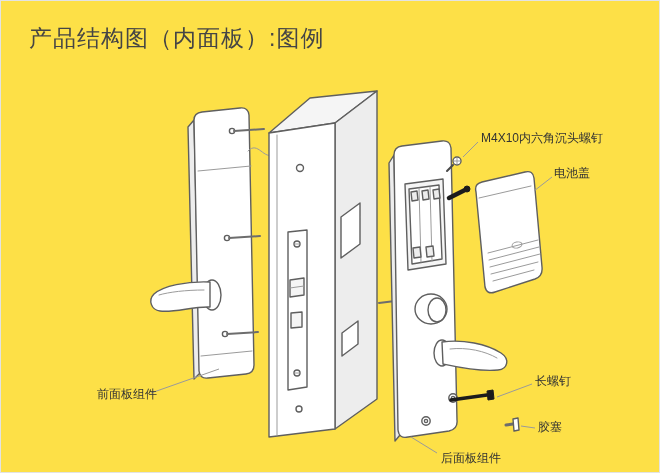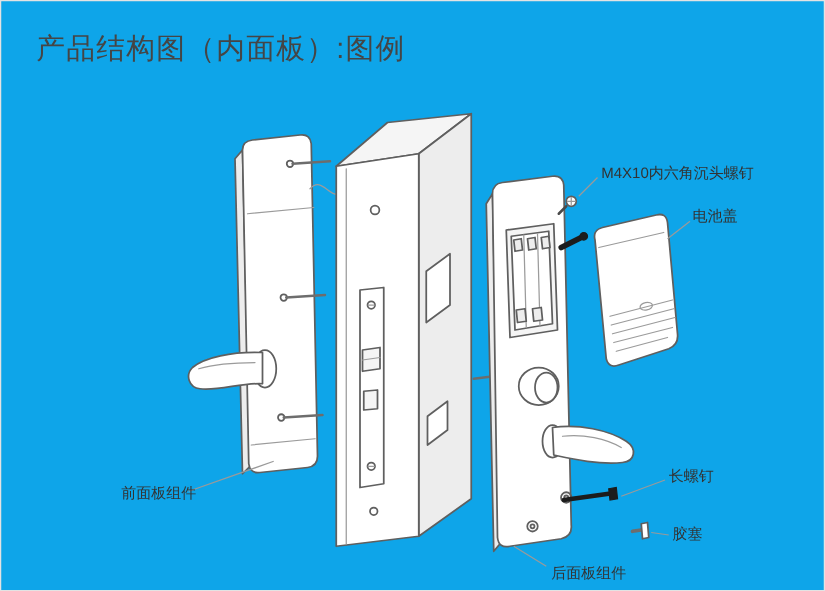--- a/index.html
+++ b/index.html
@@ -1,19 +1,19 @@
 <!DOCTYPE html>
 <html><head>
 <meta charset="utf-8">
 <style>
   html,body{margin:0;padding:0;background:#fff;}
   #page{
     position:relative;
     width:660px;height:473px;
-    background:#0ea5e9;
+    background:#fde047;
     border:1px solid #e3e3e3;
     box-sizing:border-box;
     overflow:hidden;
     font-family:"Liberation Sans", sans-serif;
   }
   #title{
     position:absolute;
     left:28px;top:22px;
     font-size:23px;
     font-weight:500;

